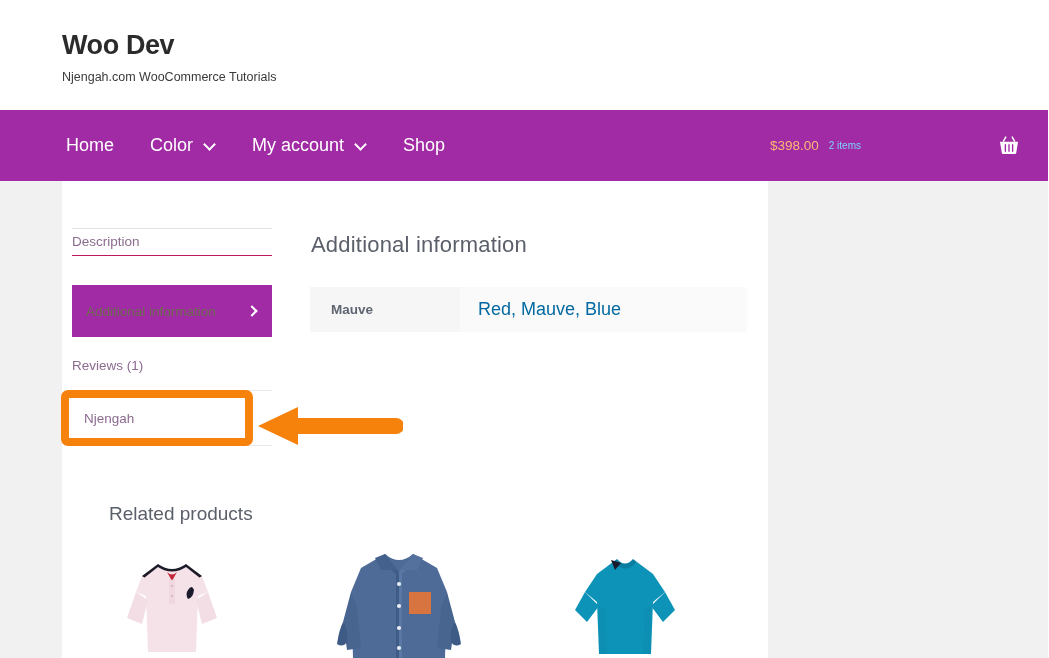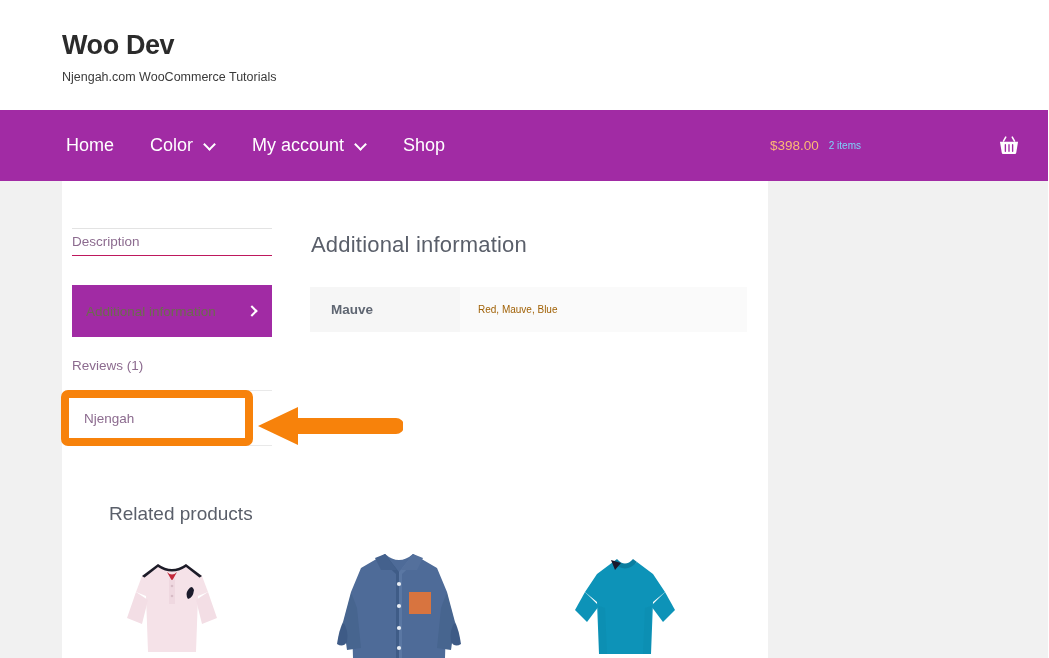--- a/index.html
+++ b/index.html
@@ -270,22 +270,22 @@
     color: #5f6672;
     font-weight: bold;
   }
   .attr-val {
     flex: 1;
     background: #fafafa;
     display: flex;
     align-items: center;
     padding-left: 18px;
     box-sizing: border-box;
-    font-size: 10px;
-    color: #a16207;
+    font-size: 18px;
+    color: #0369a1;
   }
 
   
   .related-title {
     position: absolute;
     left: 72px;
     top: 503px;
     font-size: 19px;
     color: #5a5f6a;
     white-space: nowrap;

